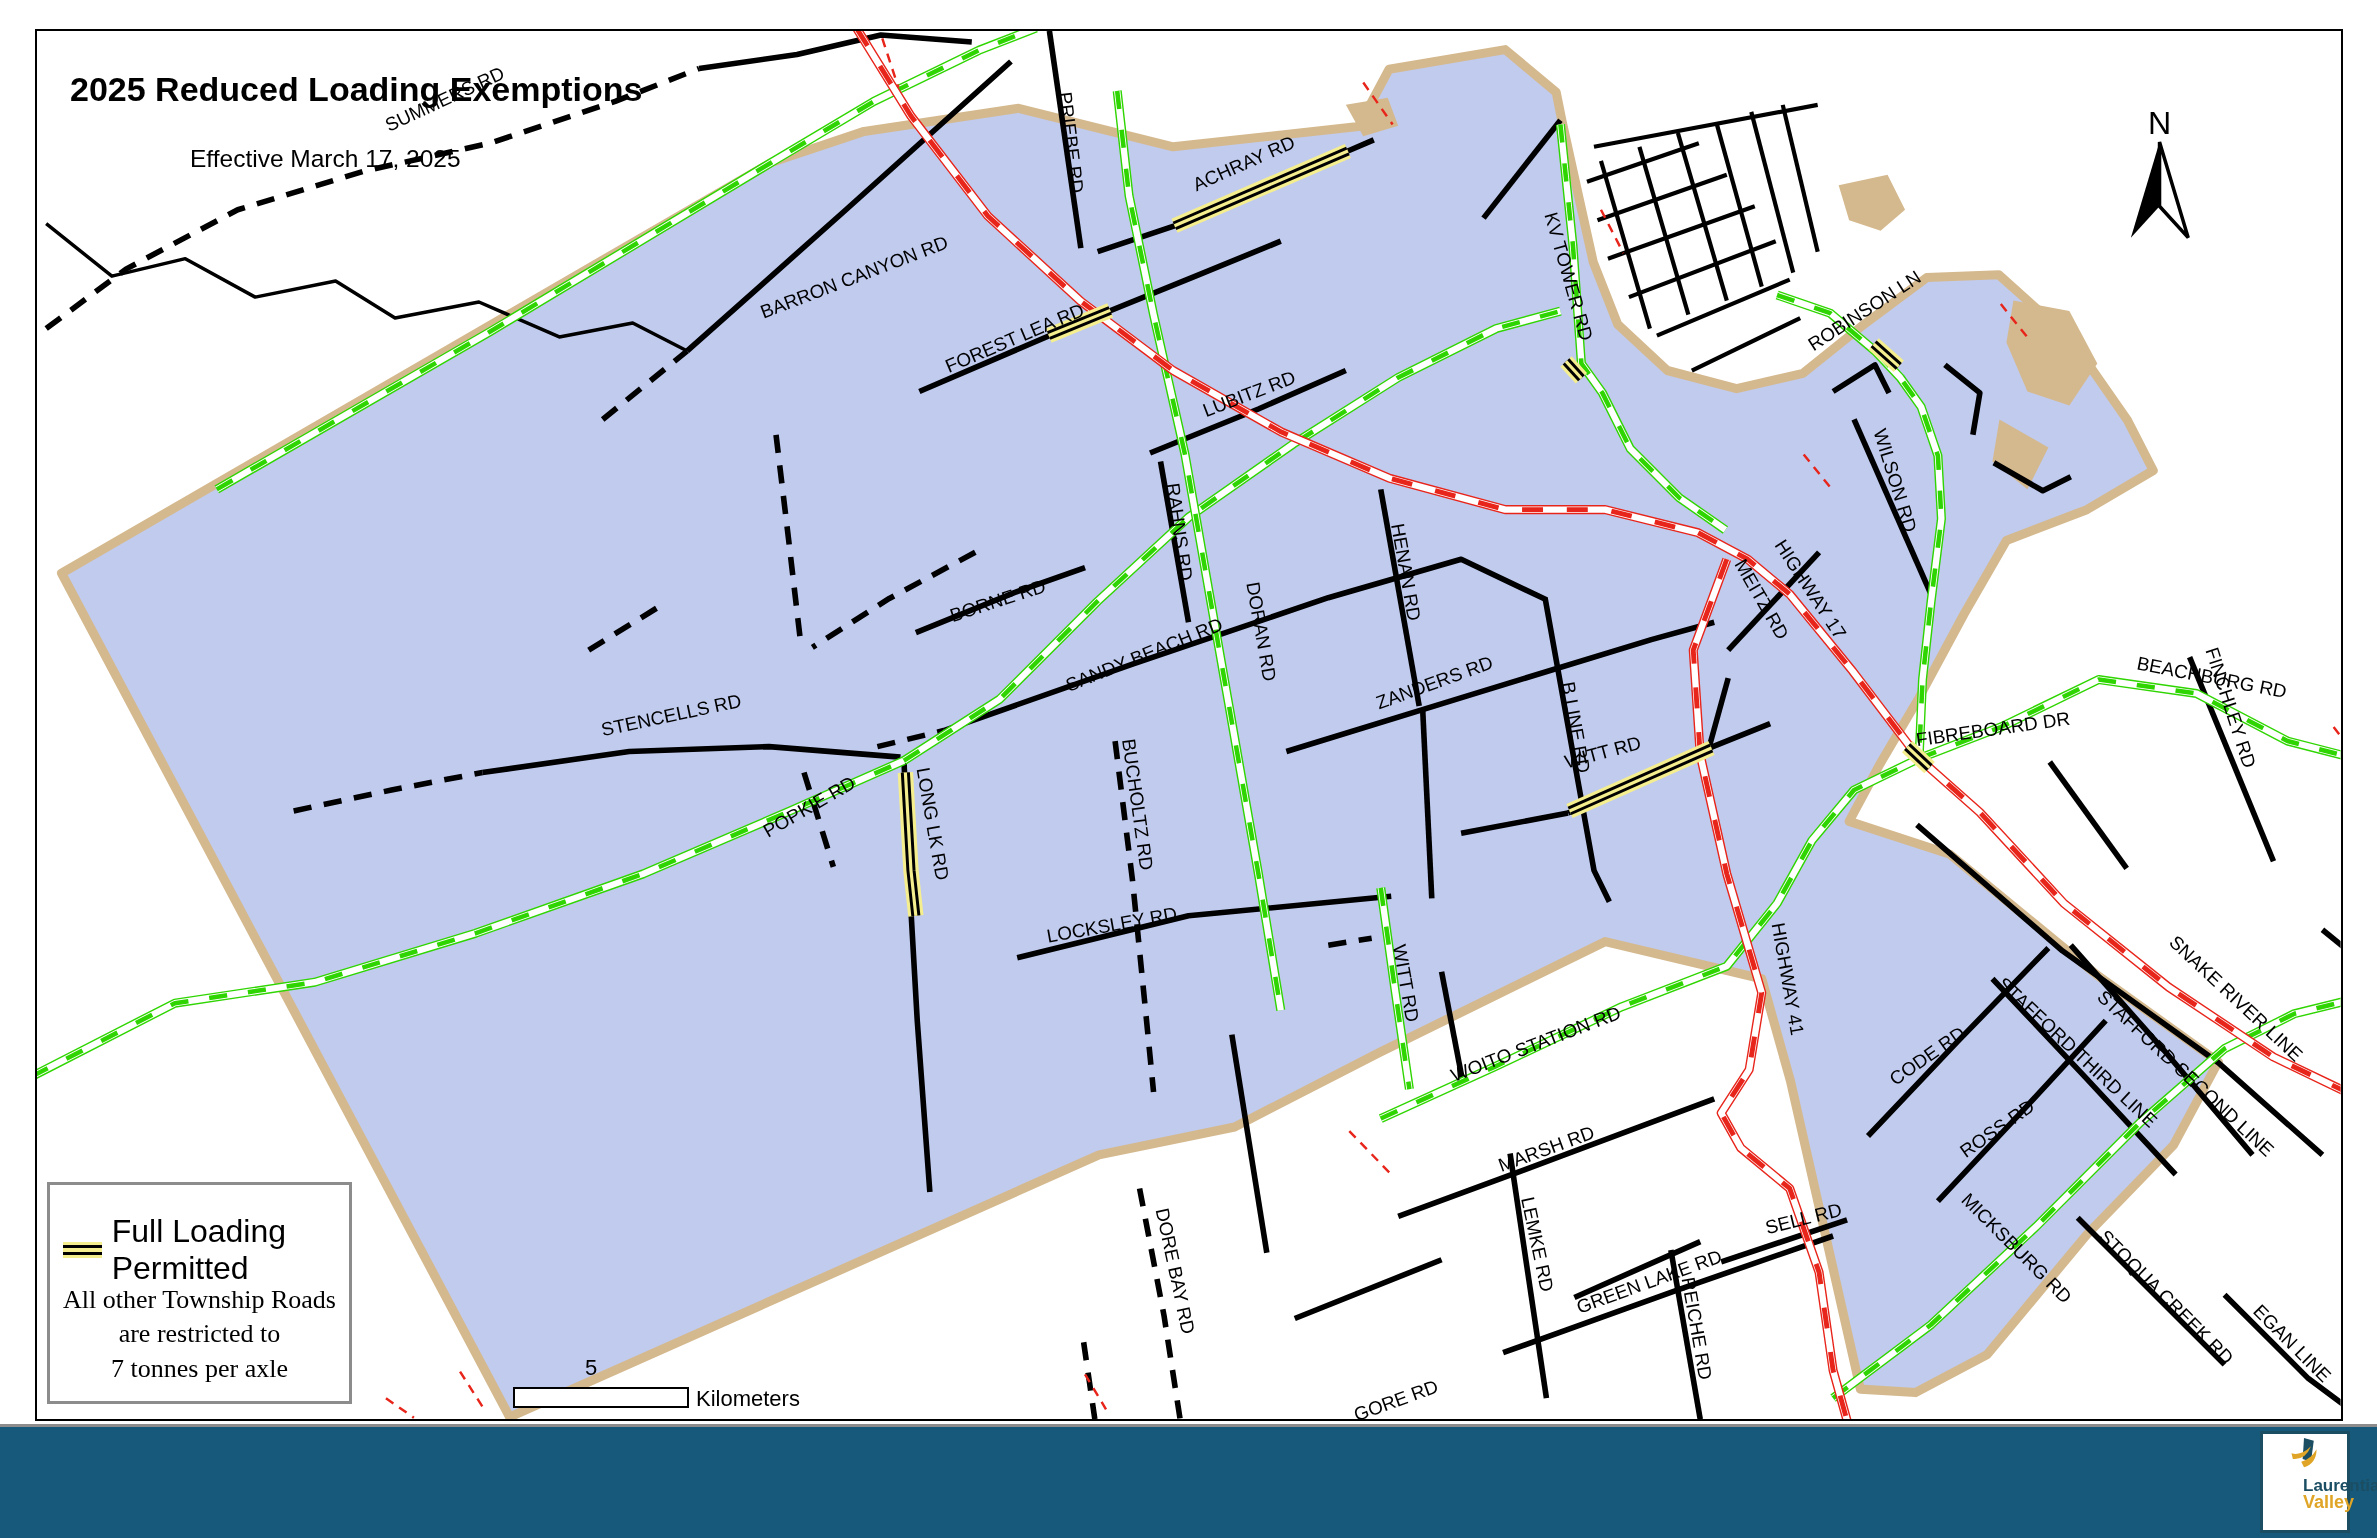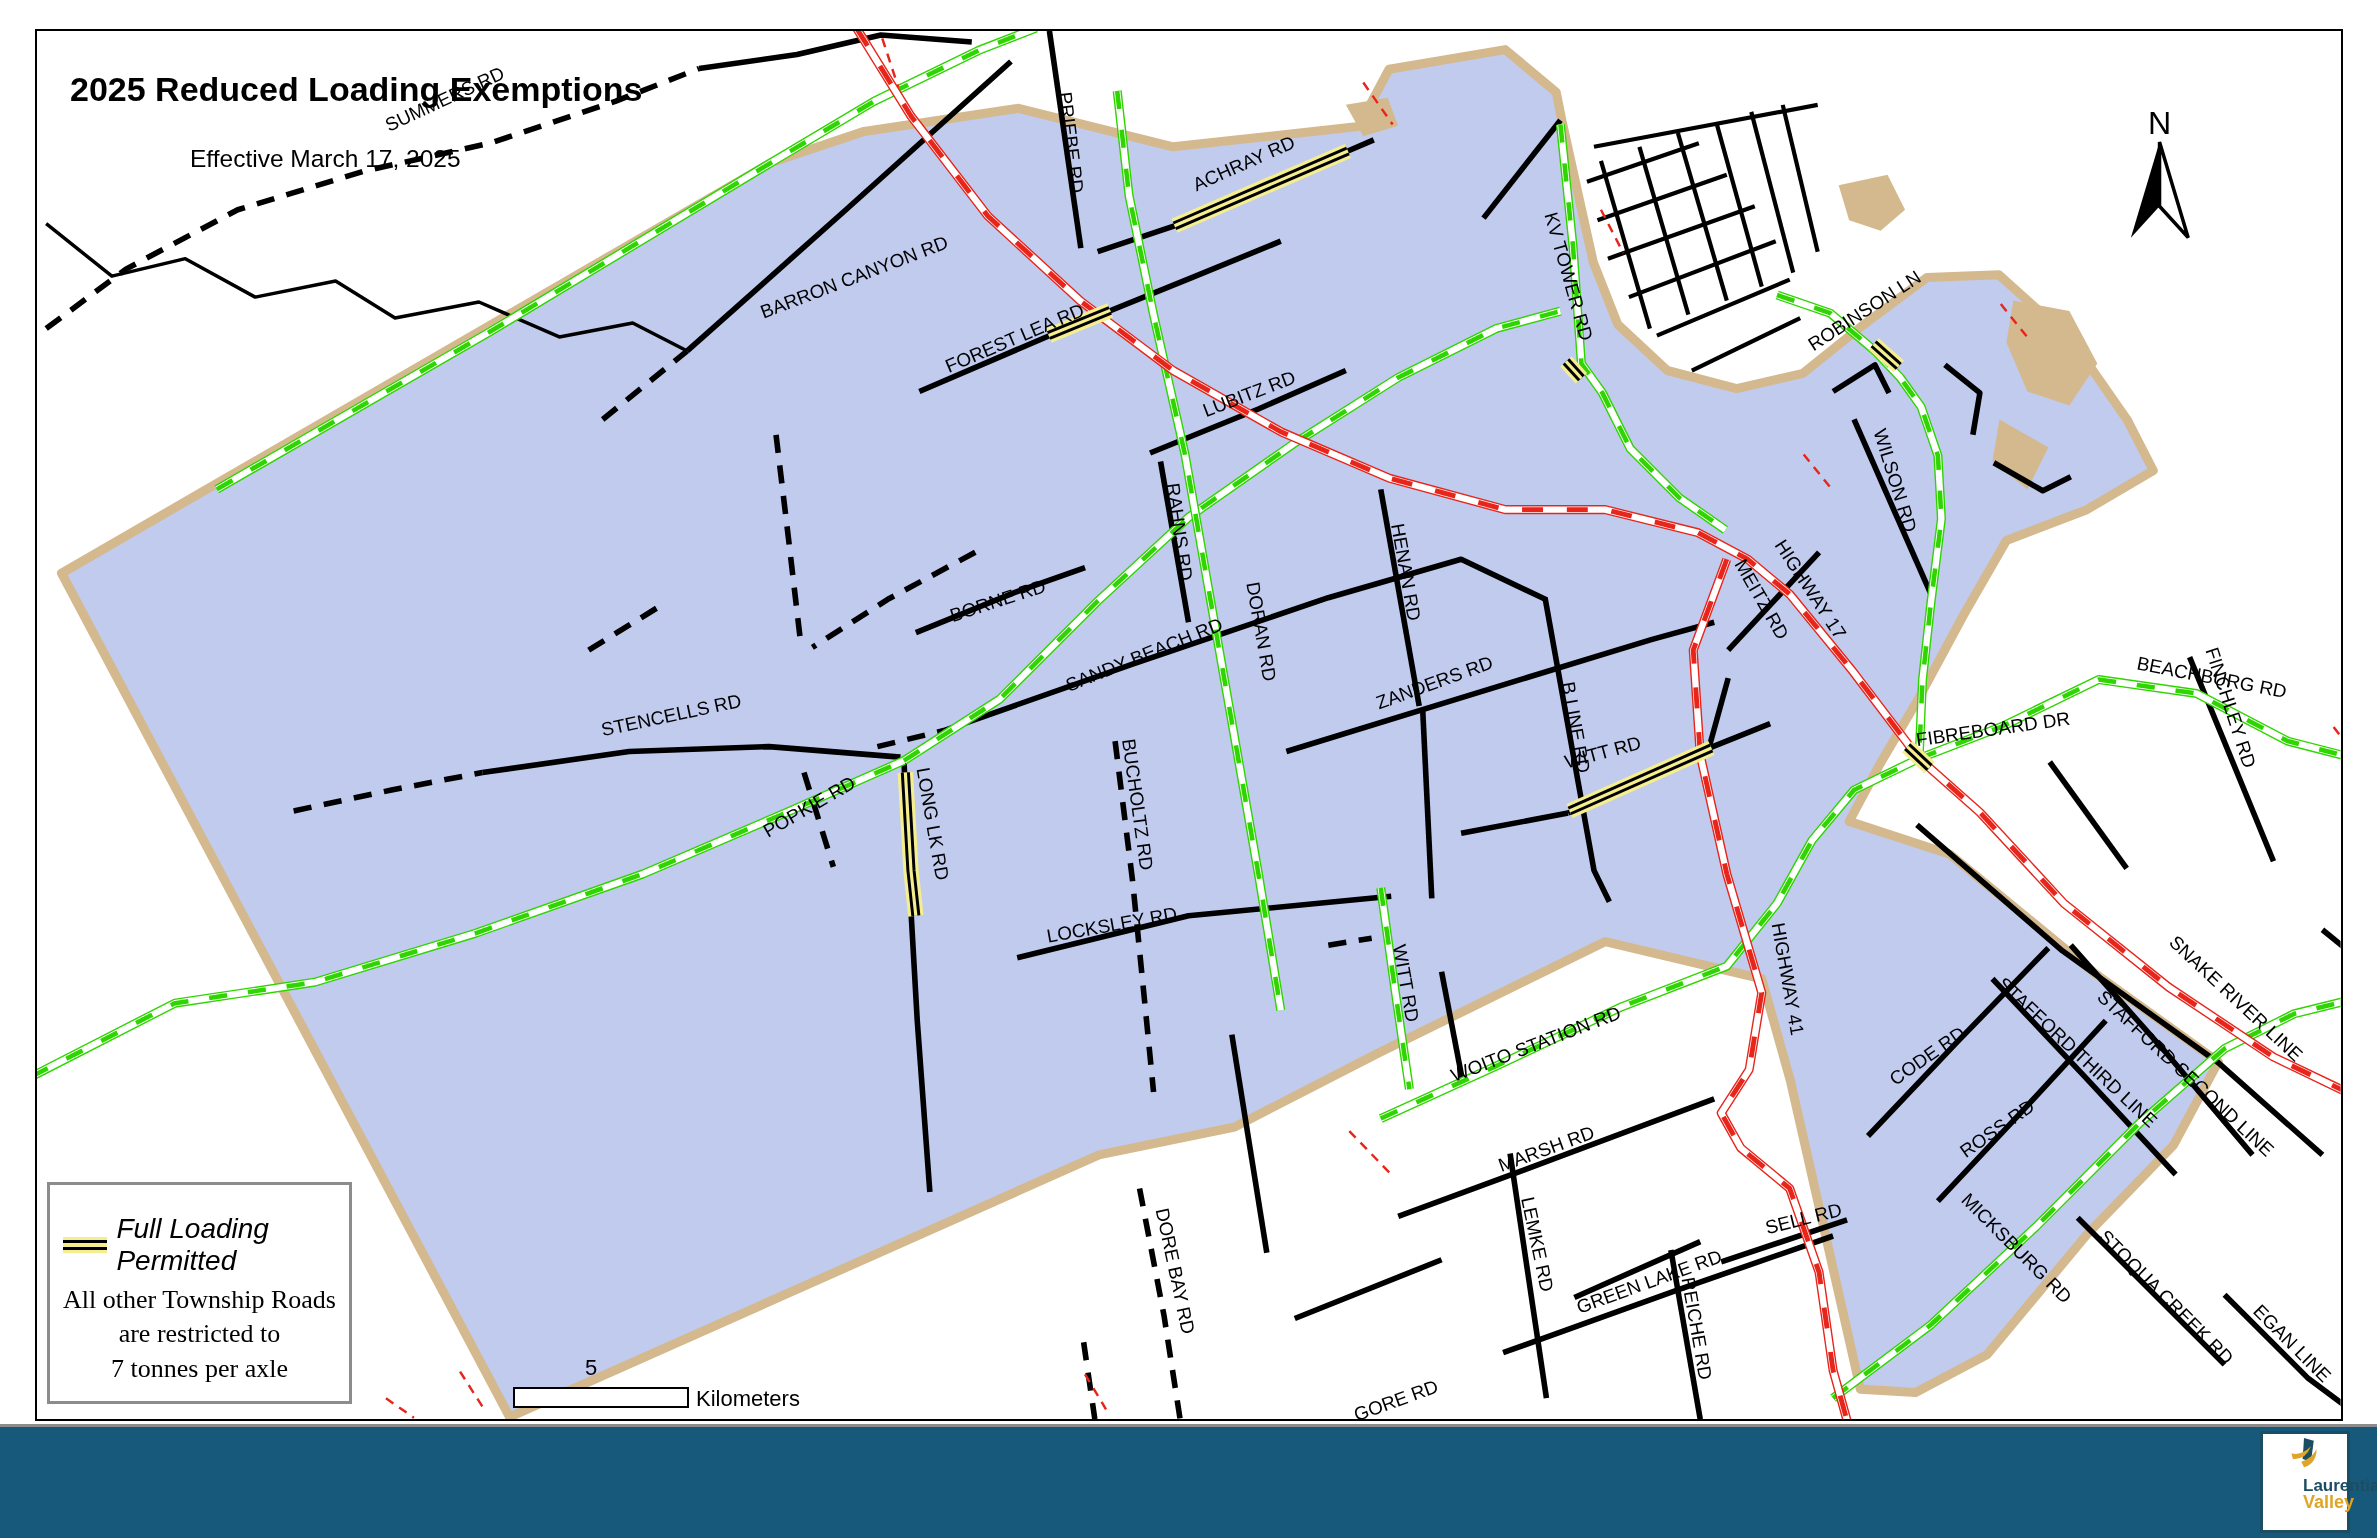--- a/index.html
+++ b/index.html
@@ -8,21 +8,21 @@
   #map-border{position:absolute;left:35px;top:29px;width:2308px;height:1392px;
               border:2.8px solid #000;box-sizing:border-box;background:transparent;}
   #map-svg{position:absolute;left:0;top:0;}
   #title{position:absolute;left:70px;top:70px;font-size:34px;font-weight:bold;color:#000;}
   #subtitle{position:absolute;left:190px;top:145px;font-size:24.5px;color:#000;}
   #legend{position:absolute;left:47px;top:1182px;width:305px;height:222px;background:#fff;
           border:3.5px solid #8c8c8c;box-sizing:border-box;}
   #legend-row{position:absolute;left:12.6px;top:28px;display:flex;align-items:center;}
   #legend-symbol{width:53px;height:16px;margin-right:9.8px;
      background:linear-gradient(180deg,#f5ee8e 0 2.8px,#000 2.8px 6.3px,#f5ee8e 6.3px 9.8px,#000 9.8px 13.3px,#f5ee8e 13.3px 16px);}
-  #legend-label{font-size:28px;color:#000;font-style:italic;}
+  #legend-label{font-size:32px;color:#000;}
   #legend-note{position:absolute;left:0;top:98px;width:100%;text-align:center;
                font-size:26px;line-height:1.32;color:#000;font-family:Liberation Serif, serif;}
   #scalebar{position:absolute;left:513px;top:1387px;width:176px;height:21px;background:#fff;
             border:2.8px solid #000;box-sizing:border-box;}
   #scale-number{position:absolute;left:585px;top:1355px;font-size:22px;color:#000;}
   #scale-unit{position:absolute;left:696px;top:1386px;font-size:22px;color:#000;}
   #teal-bar{position:absolute;left:0;top:1424px;width:2377px;height:115px;background:#16597a;
             border-top:3.5px solid #8c8c8c;box-sizing:border-box;}
   #logo-box{position:absolute;left:2260px;top:1431px;width:90px;height:102px;background:#fff;
             border:3.5px solid #1b4e63;box-sizing:border-box;text-align:center;padding-left:40px;}

